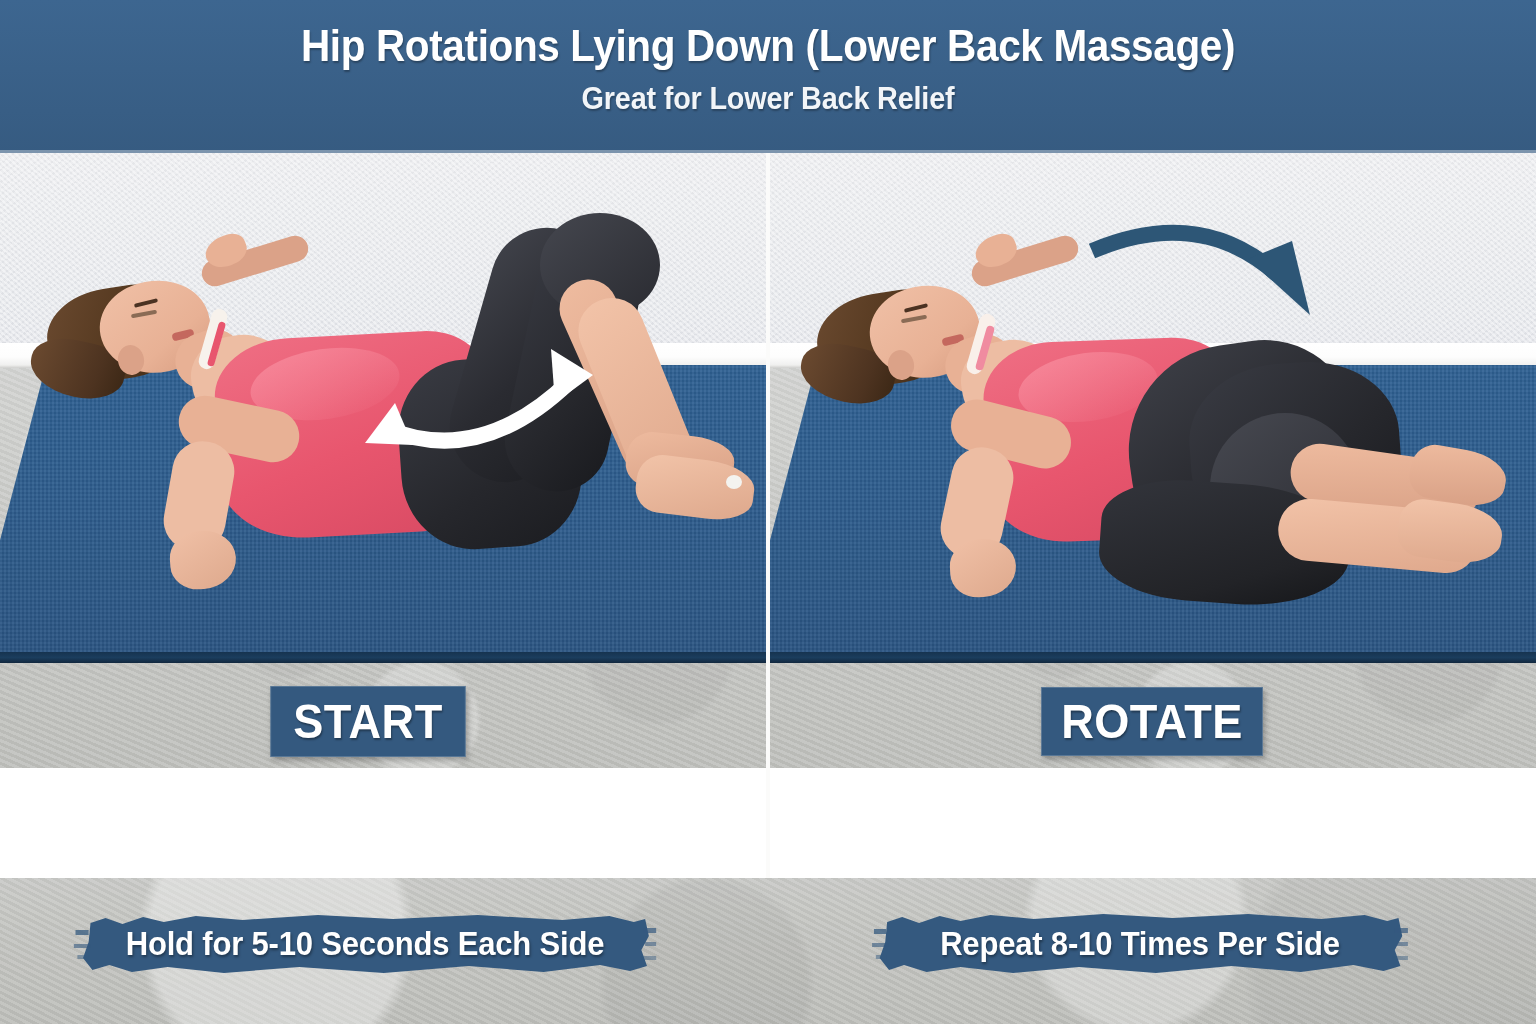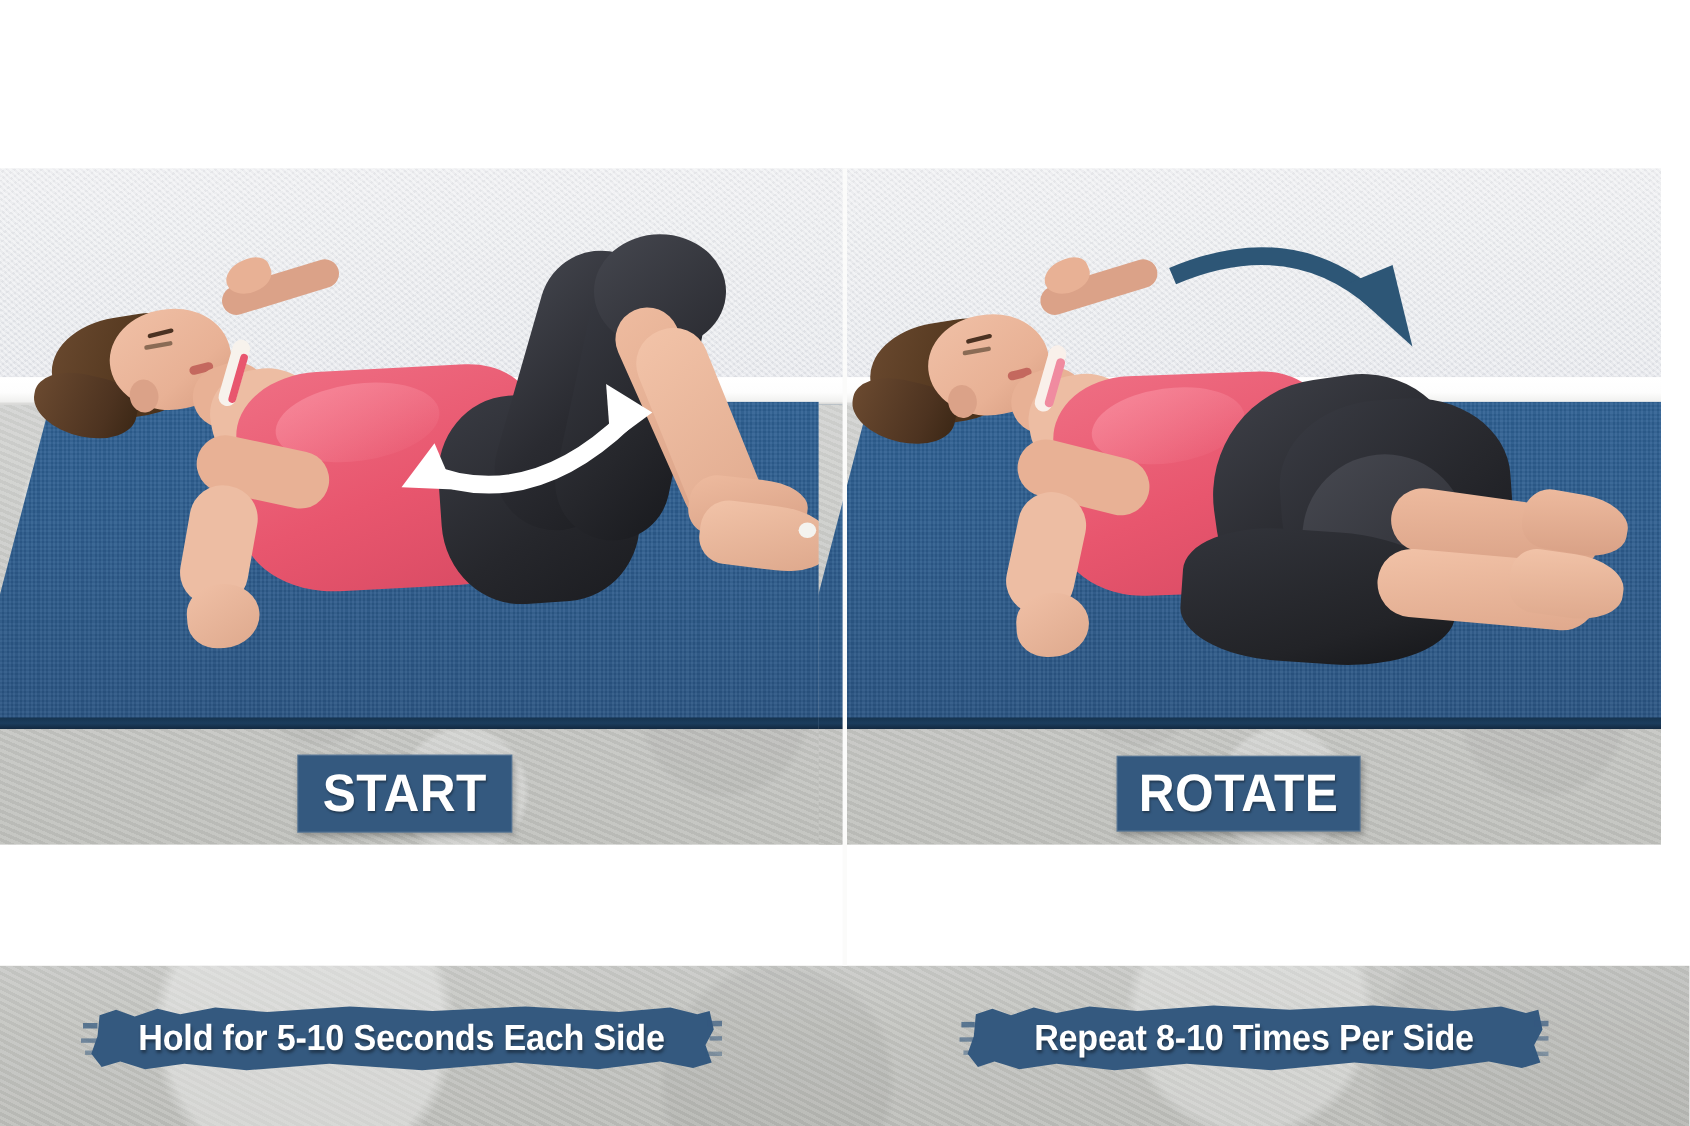--- a/index.html
+++ b/index.html
@@ -74,21 +74,21 @@
     height: 615px;
   }
   .panel {
     position: absolute;
     top: 0;
     width: 766px;
     height: 615px;
     overflow: hidden;
   }
   .panel.left  { left: 0; }
-  .panel.right { left: 744px; }
+  .panel.right { left: 770px; }
 
   .panel-divider {
     position: absolute;
     left: 766px; top: 153px;
     width: 4px; height: 725px;
     background: #fbfbfa;
     z-index: 40;
   }
 
   
@@ -276,20 +276,24 @@
     z-index: -1;
   }
   .banner-left  { left: 55px;  width: 620px; }
   .banner-right { left: 855px; width: 570px; }
 </style>
 </head>
 <body>
 
 <div class="poster">
 
+  <div class="header">
+    <h1 class="header-title">Hip Rotations Lying Down (Lower Back Massage)</h1>
+    <h2 class="header-sub">Great for Lower Back Relief</h2>
+  </div>
 
   <div class="photo-row">
 
     <div class="panel left">
       <div class="wall"></div>
       <div class="baseboard"></div>
       <div class="floor"></div>
       <div class="mat"></div>
       <div class="mat-edge"></div>
 

